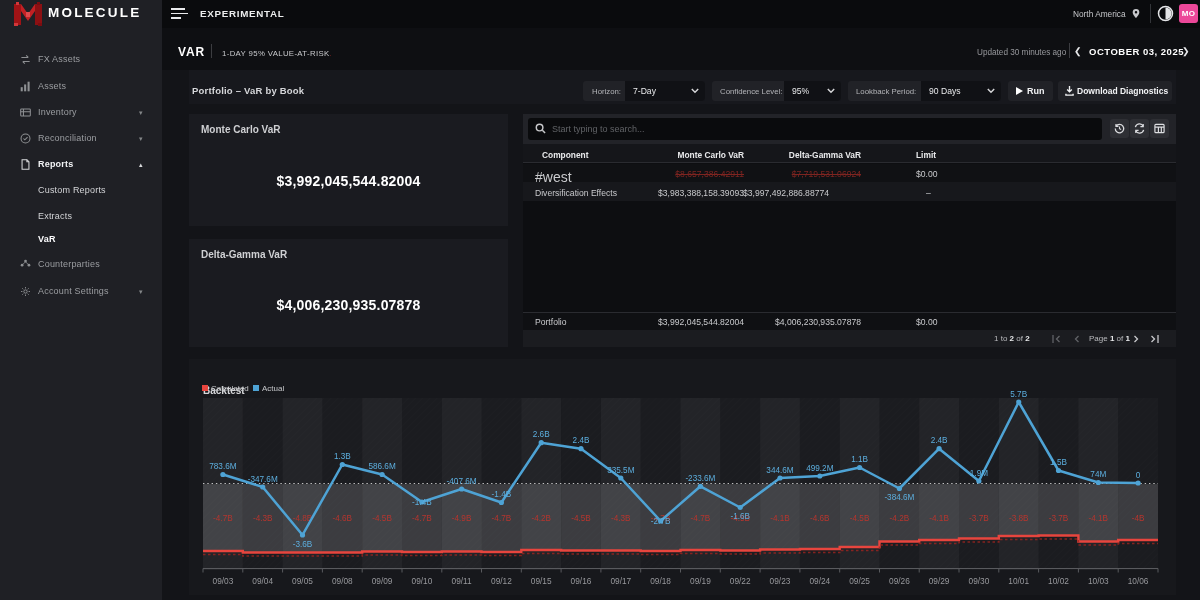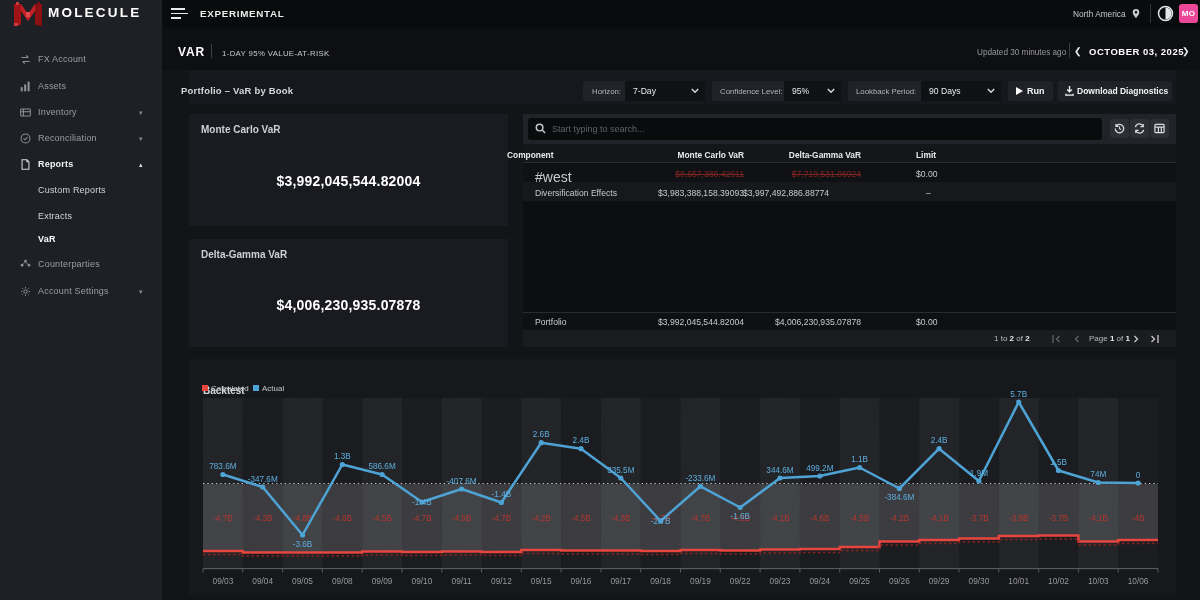--- a/index.html
+++ b/index.html
@@ -33,21 +33,21 @@
       <polygon points="8,2 15,12 22,2 22,9 15,19 8,9" fill="#c32024"></polygon>
       <rect x="3" y="0" width="3" height="3" fill="#d2373a"></rect>
       <rect x="24" y="0" width="3" height="3" fill="#7c0d10"></rect>
       <rect x="1" y="21" width="4" height="3" fill="#d2373a"></rect>
       <rect x="25" y="21" width="4" height="3" fill="#7c0d10"></rect>
       <rect x="13" y="10" width="4" height="5" fill="#e04a4d"></rect>
     </g>
   </svg>
   <div class="abs" style="left:48px;top:5px;font-size:13.5px;font-weight:bold;color:#fff;letter-spacing:2.2px">M<span style="position:relative">O<span style="position:absolute;left:5.5px;top:-1px;width:5px;height:4px;background:#1f2025"></span><span style="position:absolute;left:4px;top:2.5px;width:2.5px;height:2.5px;background:#fff"></span></span>LECULE</div>
 
-  <div class="mitem" style="top:54px">FX Account</div>
+  <div class="mitem" style="top:54px">FX Assets</div>
   <svg class="micon" style="top:54px" viewBox="0 0 16 16" fill="none" stroke="#8e9093" stroke-width="1.6">
       <path d="M2 5h10M9 2l3 3M14 11H4M7 14l-3-3"></path>
     </svg>
   <div class="mitem" style="top:81px">Assets</div>
   <svg class="micon" style="top:81px" viewBox="0 0 16 16" fill="#8e9093">
       <rect x="1" y="9" width="3" height="6"></rect>
       <rect x="6" y="5" width="3" height="10"></rect>
       <rect x="11" y="1" width="3" height="14"></rect>
     </svg>
   <div class="mitem" style="top:107px">Inventory</div>
@@ -105,21 +105,21 @@
   <div class="abs" style="left:178px;top:45px;font-size:12px;font-weight:bold;color:#fff;letter-spacing:.8px">VAR</div>
   <div class="abs" style="left:211px;top:44px;width:1px;height:14px;background:#3c3d41"></div>
   <div class="abs" style="left:222px;top:48.5px;font-size:7.8px;color:#c9cacd;letter-spacing:.35px">1-DAY 95% VALUE-AT-RISK<span style="color:#8c2622">.</span></div>
   <div class="abs" style="left:977px;top:48px;font-size:8.2px;color:#97989c">Updated 30 minutes ago</div>
   <div class="abs" style="left:1069px;top:43px;width:1px;height:15px;background:#3c3d41"></div>
   <div class="abs" style="left:1074px;top:46px;font-size:9px;color:#e8e9eb">❮</div>
   <div class="abs" style="left:1089px;top:46px;font-size:9.5px;font-weight:bold;color:#fff;letter-spacing:.5px;white-space:nowrap">OCTOBER 03, 2025</div>
   <div class="abs" style="left:1182px;top:46px;font-size:9px;color:#e8e9eb">❯</div>
 
   <div class="abs" style="left:189px;top:70px;width:987px;height:34px;background:#17181d"></div>
-  <div class="abs" style="left:181px;top:85px;font-size:9.5px;font-weight:bold;color:#d6d7da;letter-spacing:.2px">Portfolio – VaR by Book</div>
+  <div class="abs" style="left:192px;top:85px;font-size:9.5px;font-weight:bold;color:#d6d7da;letter-spacing:.2px">Portfolio – VaR by Book</div>
 
   <div class="chip" style="left:583px;top:81px;width:122px;height:20px"></div>
   <div class="abs" style="left:592px;top:87px;font-size:7.8px;color:#b3b4b8">Horizon:</div>
   <div class="abs" style="left:625px;top:81px;width:80px;height:20px;background:#101115;border-radius:0 3px 3px 0"></div>
   <div class="abs" style="left:633px;top:86px;font-size:8.6px;color:#e8e9eb">7-Day</div>
   <svg class="abs" style="left:691px;top:88px" width="8" height="6" viewBox="0 0 10 7" fill="none" stroke="#d8d9db" stroke-width="1.8">
       <path d="M1 1l4 4 4-4"></path>
     </svg>
 
   <div class="chip" style="left:712px;top:81px;width:129px;height:20px"></div>
@@ -177,21 +177,21 @@
       <path d="M1.5 4.5a4.6 4.6 0 0 1 8.6-1M10.5 7.5a4.6 4.6 0 0 1-8.6 1"></path>
       <path d="M10 1v3h-3M2 11V8h3"></path>
     </svg>
   <div class="chip" style="left:1150px;top:119px;width:19px;height:19px;background:#2e2f34"></div>
   <svg class="abs" style="left:1154px;top:123px" width="11" height="11" viewBox="0 0 12 12" fill="none" stroke="#dcdde0" stroke-width="1.3">
       <rect x="1" y="1.5" width="10" height="9" rx="1"></rect>
       <path d="M1 4.5h10M4.8 4.5v6M8 4.5v6"></path>
     </svg>
 
   <div class="abs" style="left:523px;top:144px;width:653px;height:19px;background:#15161a;border-bottom:1px solid #2a2b30"></div>
-  <div class="abs" style="left:507px;top:150px;font-size:8.4px;font-weight:bold;color:#e8e9eb">Component</div>
+  <div class="abs" style="left:542px;top:150px;font-size:8.4px;font-weight:bold;color:#e8e9eb">Component</div>
   <div class="abs" style="left:594px;top:150px;width:150px;text-align:right;font-size:8.4px;font-weight:bold;color:#e8e9eb">Monte Carlo VaR</div>
   <div class="abs" style="left:711px;top:150px;width:150px;text-align:right;font-size:8.4px;font-weight:bold;color:#e8e9eb">Delta-Gamma VaR</div>
   <div class="abs" style="left:916px;top:150px;font-size:8.4px;font-weight:bold;color:#e8e9eb">Limit</div>
 
   <div class="abs" style="left:523px;top:164px;width:653px;height:18px;background:#101114"></div>
   <div class="abs" style="left:535px;top:169px;font-size:14px;color:#c9cacd">#west</div>
   <div class="abs" style="left:594px;top:169px;width:150px;text-align:right;font-size:8.6px;color:#7e2420;text-decoration:line-through">$8,657,386.42911</div>
   <div class="abs" style="left:711px;top:169px;width:150px;text-align:right;font-size:8.6px;color:#7e2420;text-decoration:line-through">$7,719,531.06924</div>
   <div class="abs" style="left:916px;top:169px;font-size:8.6px;color:#c9cacd">$0.00</div>
 

